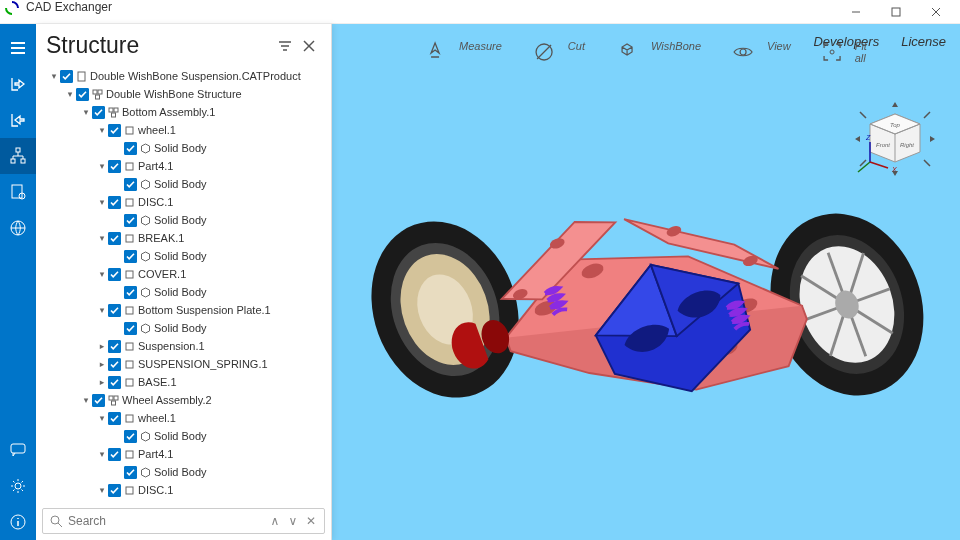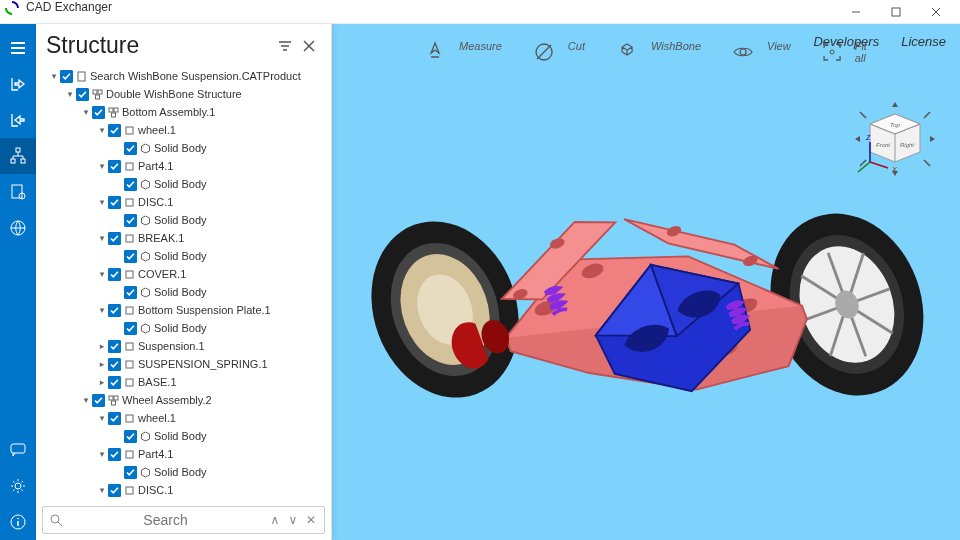--- a/index.html
+++ b/index.html
@@ -18,21 +18,21 @@
 .panel-header { display: flex; align-items: center; padding: 8px 10px 4px 10px; }
 .panel-header .ptitle { font-size: 23px; font-weight: 400; color: #222; flex: 1; }
 .pbtn { width: 24px; height: 24px; display: flex; align-items: center; justify-content: center; color: #555; cursor: pointer; }
 .tree { flex: 1; overflow-y: hidden; padding: 4px 4px 4px 4px; font-size: 11px; color: #333; line-height: 18px; }
 .trow { display: flex; align-items: center; height: 18px; white-space: nowrap; cursor: default; }
 .chev { width: 12px; height: 12px; display: flex; align-items: center; justify-content: center; color: #666; cursor: pointer; font-size: 9px; }
 .cbox { width: 13px; height: 13px; background: #0075C9; border: 1px solid #0075C9; border-radius: 1px; display: flex; align-items: center; justify-content: center; margin-right: 2px; cursor: pointer; }
 .cbox svg { display: block; }
 .nicon { width: 13px; height: 13px; display: flex; align-items: center; justify-content: center; margin-right: 2px; color: #666; }
 .search { display: flex; align-items: center; border: 1px solid #ccc; border-radius: 2px; margin: 6px; padding: 2px 4px; }
-.search input { flex: 1; border: none; outline: none; font-size: 14px; padding: 3px; color: #404040; text-align: center; }
+.search input { flex: 1; border: none; outline: none; font-size: 12px; padding: 3px; color: #404040; }
 .sicon { width: 18px; height: 18px; display: flex; align-items: center; justify-content: center; color: #888; cursor: pointer; }
 .canvas { flex: 1; position: relative; background: #7dd3fc; font-style: italic; }
 .topright { position: absolute; top: 10px; right: 14px; display: flex; gap: 22px; font-size: 13px; color: #333; }
 .topright span { cursor: pointer; }
 .toolbar { position: absolute; top: 16px; left: 50%; transform: translateX(-50%); display: flex; gap: 30px; }
 .tool { display: flex; flex-direction: row; gap: 12px; color: #555; cursor: pointer; }
 .tool .ticon { width: 24px; height: 24px; display: flex; align-items: center; justify-content: center; }
 .tool .tlabel { font-size: 11px; color: #555; }
 .navcube { position: absolute; top: 70px; right: 20px; width: 90px; height: 90px; }
 .render { position: absolute; top: 60px; left: 20px; right: 20px; bottom: 10px; }
@@ -146,21 +146,21 @@
           <span class="cbox">
             <svg width="9" height="9" viewBox="0 0 9 9">
               <path d="M1 4.5l2.2 2.3L8 1.8" stroke="#fff" stroke-width="1.6" fill="none"></path>
             </svg>
           </span>
           <span class="nicon">
             <svg width="11" height="11" viewBox="0 0 11 11">
               <rect x="2" y="1" width="7" height="9" fill="none" stroke="#666"></rect>
             </svg>
           </span>
-          <span>Search WishBone Suspension.CATProduct</span>
+          <span>Double WishBone Suspension.CATProduct</span>
         </div>
         <div class="trow" style="padding-left: 24px;">
           <span class="chev">▾</span>
           <span class="cbox">
             <svg width="9" height="9" viewBox="0 0 9 9">
               <path d="M1 4.5l2.2 2.3L8 1.8" stroke="#fff" stroke-width="1.6" fill="none"></path>
             </svg>
           </span>
           <span class="nicon">
             <svg width="11" height="11" viewBox="0 0 11 11">

